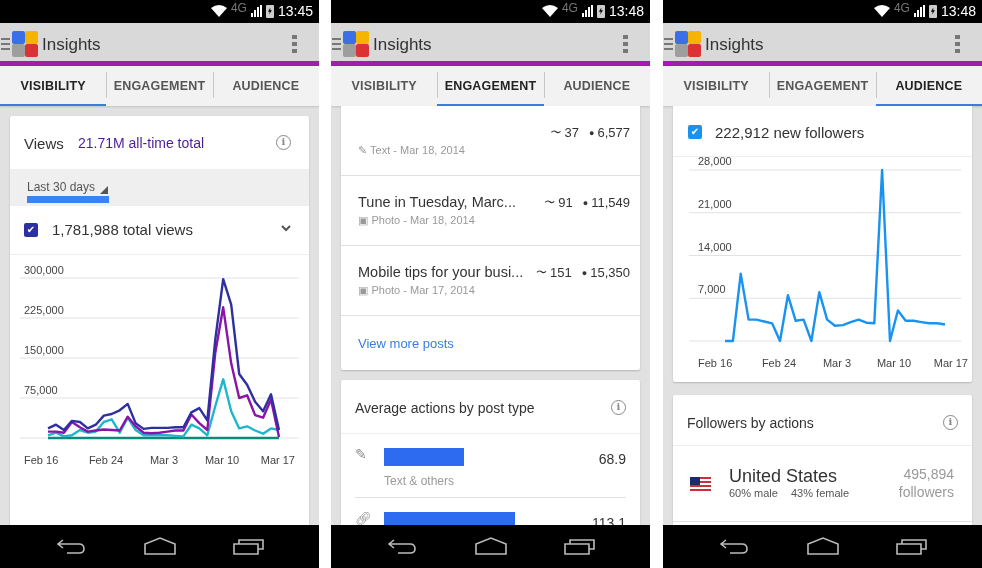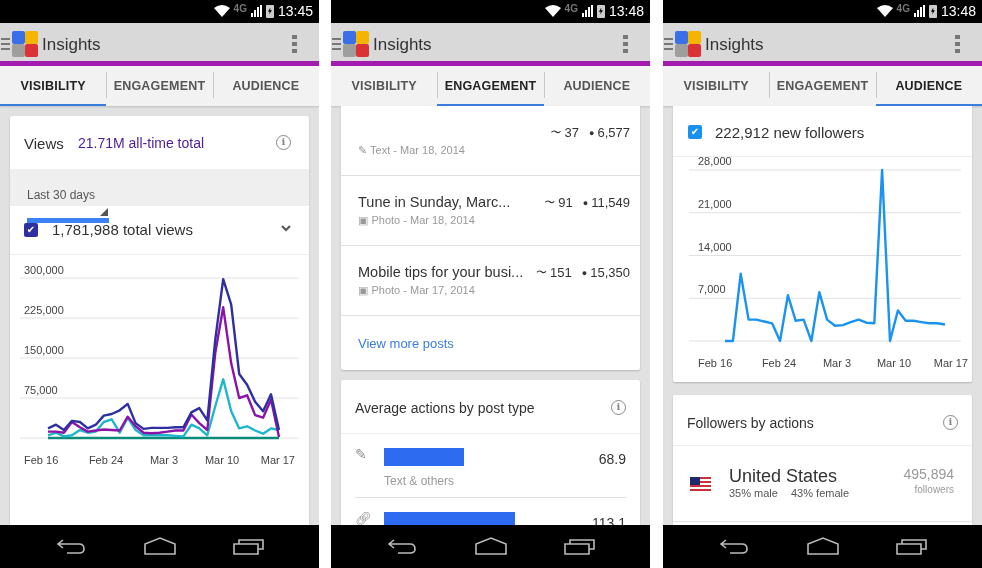--- a/index.html
+++ b/index.html
@@ -4,21 +4,21 @@
 <style>
 *{box-sizing:border-box;margin:0;padding:0}
 body{width:982px;height:568px;background:#fff;font-family:"Liberation Sans",sans-serif;position:relative;overflow:hidden}
 .phone{position:absolute;top:0;height:568px;background:#e1e1e1;overflow:hidden}
 #p1{left:0;width:319px}
 #p2{left:331px;width:319px}
 #p3{left:663px;width:319px}
 .statusbar{position:absolute;top:0;left:0;right:0;height:23px;background:#000;color:#fff}
 .status-right{position:absolute;right:6px;top:3px;display:flex;align-items:center;gap:4px;font-size:14px}
 .sb-icon{display:inline-block}
-.lte{font-size:10px;color:#777;font-weight:bold;margin-top:-6px}
+.lte{font-size:12px;color:#777;font-weight:normal;margin-top:-6px}
 .bars{display:flex;align-items:flex-end;gap:1px;height:12px}
 .bars i{display:block;width:2px;background:#fff}
 .batt{width:8px;height:13px;background:#ccc;border-radius:1px;position:relative}
 .batt:after{content:"";position:absolute;left:2px;top:3px;width:4px;height:7px;background:#000;clip-path:polygon(60% 0,0 60%,45% 60%,30% 100%,100% 40%,55% 40%)}
 .appbar{position:absolute;top:23px;left:0;right:0;height:43px;background:#d9d9d9;border-bottom:5px solid #a21caf}
 .hamburger{position:absolute;left:1px;top:15px;width:9px;height:12px;display:flex;flex-direction:column;justify-content:space-between}
 .hamburger i{display:block;height:2px;background:#777}
 .logo{position:absolute;left:11px;top:7px;width:28px;height:28px}
 .app-title{position:absolute;left:42px;top:12px;font-size:17px;color:#333}
 .overflow{position:absolute;right:22px;top:12px;width:5px;height:18px;display:flex;flex-direction:column;justify-content:space-between}
@@ -83,21 +83,21 @@
     <div class="tab active">VISIBILITY</div>
     <div class="tab sep">ENGAGEMENT</div>
     <div class="tab sep">AUDIENCE</div>
   </div>
 
   <div class="card" style="top:116px;height:446px">
     <span style="position:absolute;left:14px;top:19px;font-size:15px;color:#333">Views</span>
     <span style="position:absolute;left:68px;top:19px;font-size:14px;color:#4c1d95">21.71M all-time total</span>
     <span class="info-icon" style="right:18px;top:19px">i</span>
     <div style="position:absolute;left:0;right:0;top:53px;height:37px;background:#efefef">
-      <div style="position:absolute;left:17px;top:19px;font-size:12px;color:#555;border-bottom:5px solid #3b82f6;padding-bottom:16px;padding-right:14px">
+      <div style="position:absolute;left:17px;top:11px;font-size:12px;color:#555;border-bottom:7px solid #3b82f6;padding-bottom:2px;padding-right:14px">
         <span>Last 30 days</span>
         <span style="position:absolute;right:1px;bottom:2px;width:0;height:0;border-left:8px solid transparent;border-bottom:8px solid #555"></span>
       </div>
     </div>
     <span class="checkbox" style="left:14px;top:107px;background:#2e2fa0">✔</span>
     <span style="position:absolute;left:42px;top:105px;font-size:15px;color:#333">1,781,988 total views</span>
     <svg style="position:absolute;right:18px;top:109px" width="10" height="7" viewBox="0 0 10 7">
         <path d="M1 1 L5 5 L9 1" stroke="#555" stroke-width="2" fill="none"></path>
       </svg>
     <div style="position:absolute;left:0;right:0;top:138px;height:1px;background:#eee"></div>
@@ -186,21 +186,21 @@
             <span style="font-size:11px">〜</span>
             <span>37</span>
           </span>
           <span class="stat">
             <span style="font-size:9px">●</span>
             <span>6,577</span>
           </span>
         </span>
     </div>
     <div class="post" style="top:70px">
-      <span class="post-title">Tune in Sunday, Marc...</span>
+      <span class="post-title">Tune in Tuesday, Marc...</span>
       <span class="post-meta"><span>▣</span> <span>Photo</span> - <span>Mar 18, 2014</span></span>
       <span class="post-stats" style="right:10px">
           <span class="stat">
             <span style="font-size:11px">〜</span>
             <span>91</span>
           </span>
           <span class="stat">
             <span style="font-size:9px">●</span>
             <span>11,549</span>
           </span>
@@ -326,24 +326,24 @@
     <div style="position:absolute;left:0;right:0;top:51px;height:76px;border-bottom:1px solid #e0e0e0">
       <svg style="position:absolute;left:17px;top:31px" width="21" height="15" viewBox="0 0 21 15">
         <rect width="21" height="15" fill="#fff"></rect>
         <rect y="0" width="21" height="2" fill="#c8303a"></rect>
           <rect y="4" width="21" height="2" fill="#c8303a"></rect>
           <rect y="8" width="21" height="2" fill="#c8303a"></rect>
           <rect y="12" width="21" height="2" fill="#c8303a"></rect>
         <rect width="10" height="8" fill="#1e2a6a"></rect>
       </svg>
       <span style="position:absolute;left:56px;top:20px;font-size:18px;color:#333">United States</span>
-      <span style="position:absolute;left:56px;top:41px;font-size:11px;color:#555">35% male</span>
+      <span style="position:absolute;left:56px;top:41px;font-size:11px;color:#555">60% male</span>
       <span style="position:absolute;left:118px;top:41px;font-size:11px;color:#555">43% female</span>
       <span style="position:absolute;right:18px;top:20px;font-size:14px;color:#999;text-align:right">495,894</span>
-      <span style="position:absolute;right:18px;top:38px;font-size:10px;color:#999;text-align:center">followers</span>
+      <span style="position:absolute;right:18px;top:38px;font-size:14px;color:#999;text-align:center">followers</span>
     </div>
   </div>
 
   <div class="navbar">
     <svg class="nav-btn" style="left:55px" width="32" height="18" viewBox="0 0 32 18">
         <path d="M8 3 L3 7 L8 11 M3 7 H24 Q29 7 29 12 Q29 16 24 16 H12" stroke="#bbb" stroke-width="1.6" fill="none"></path>
       </svg>
     <svg class="nav-btn" style="left:143px" width="34" height="18" viewBox="0 0 34 18">
         <path d="M2 17 V7 L17 1 L32 7 V17 Z" stroke="#bbb" stroke-width="1.6" fill="none"></path>
       </svg>

